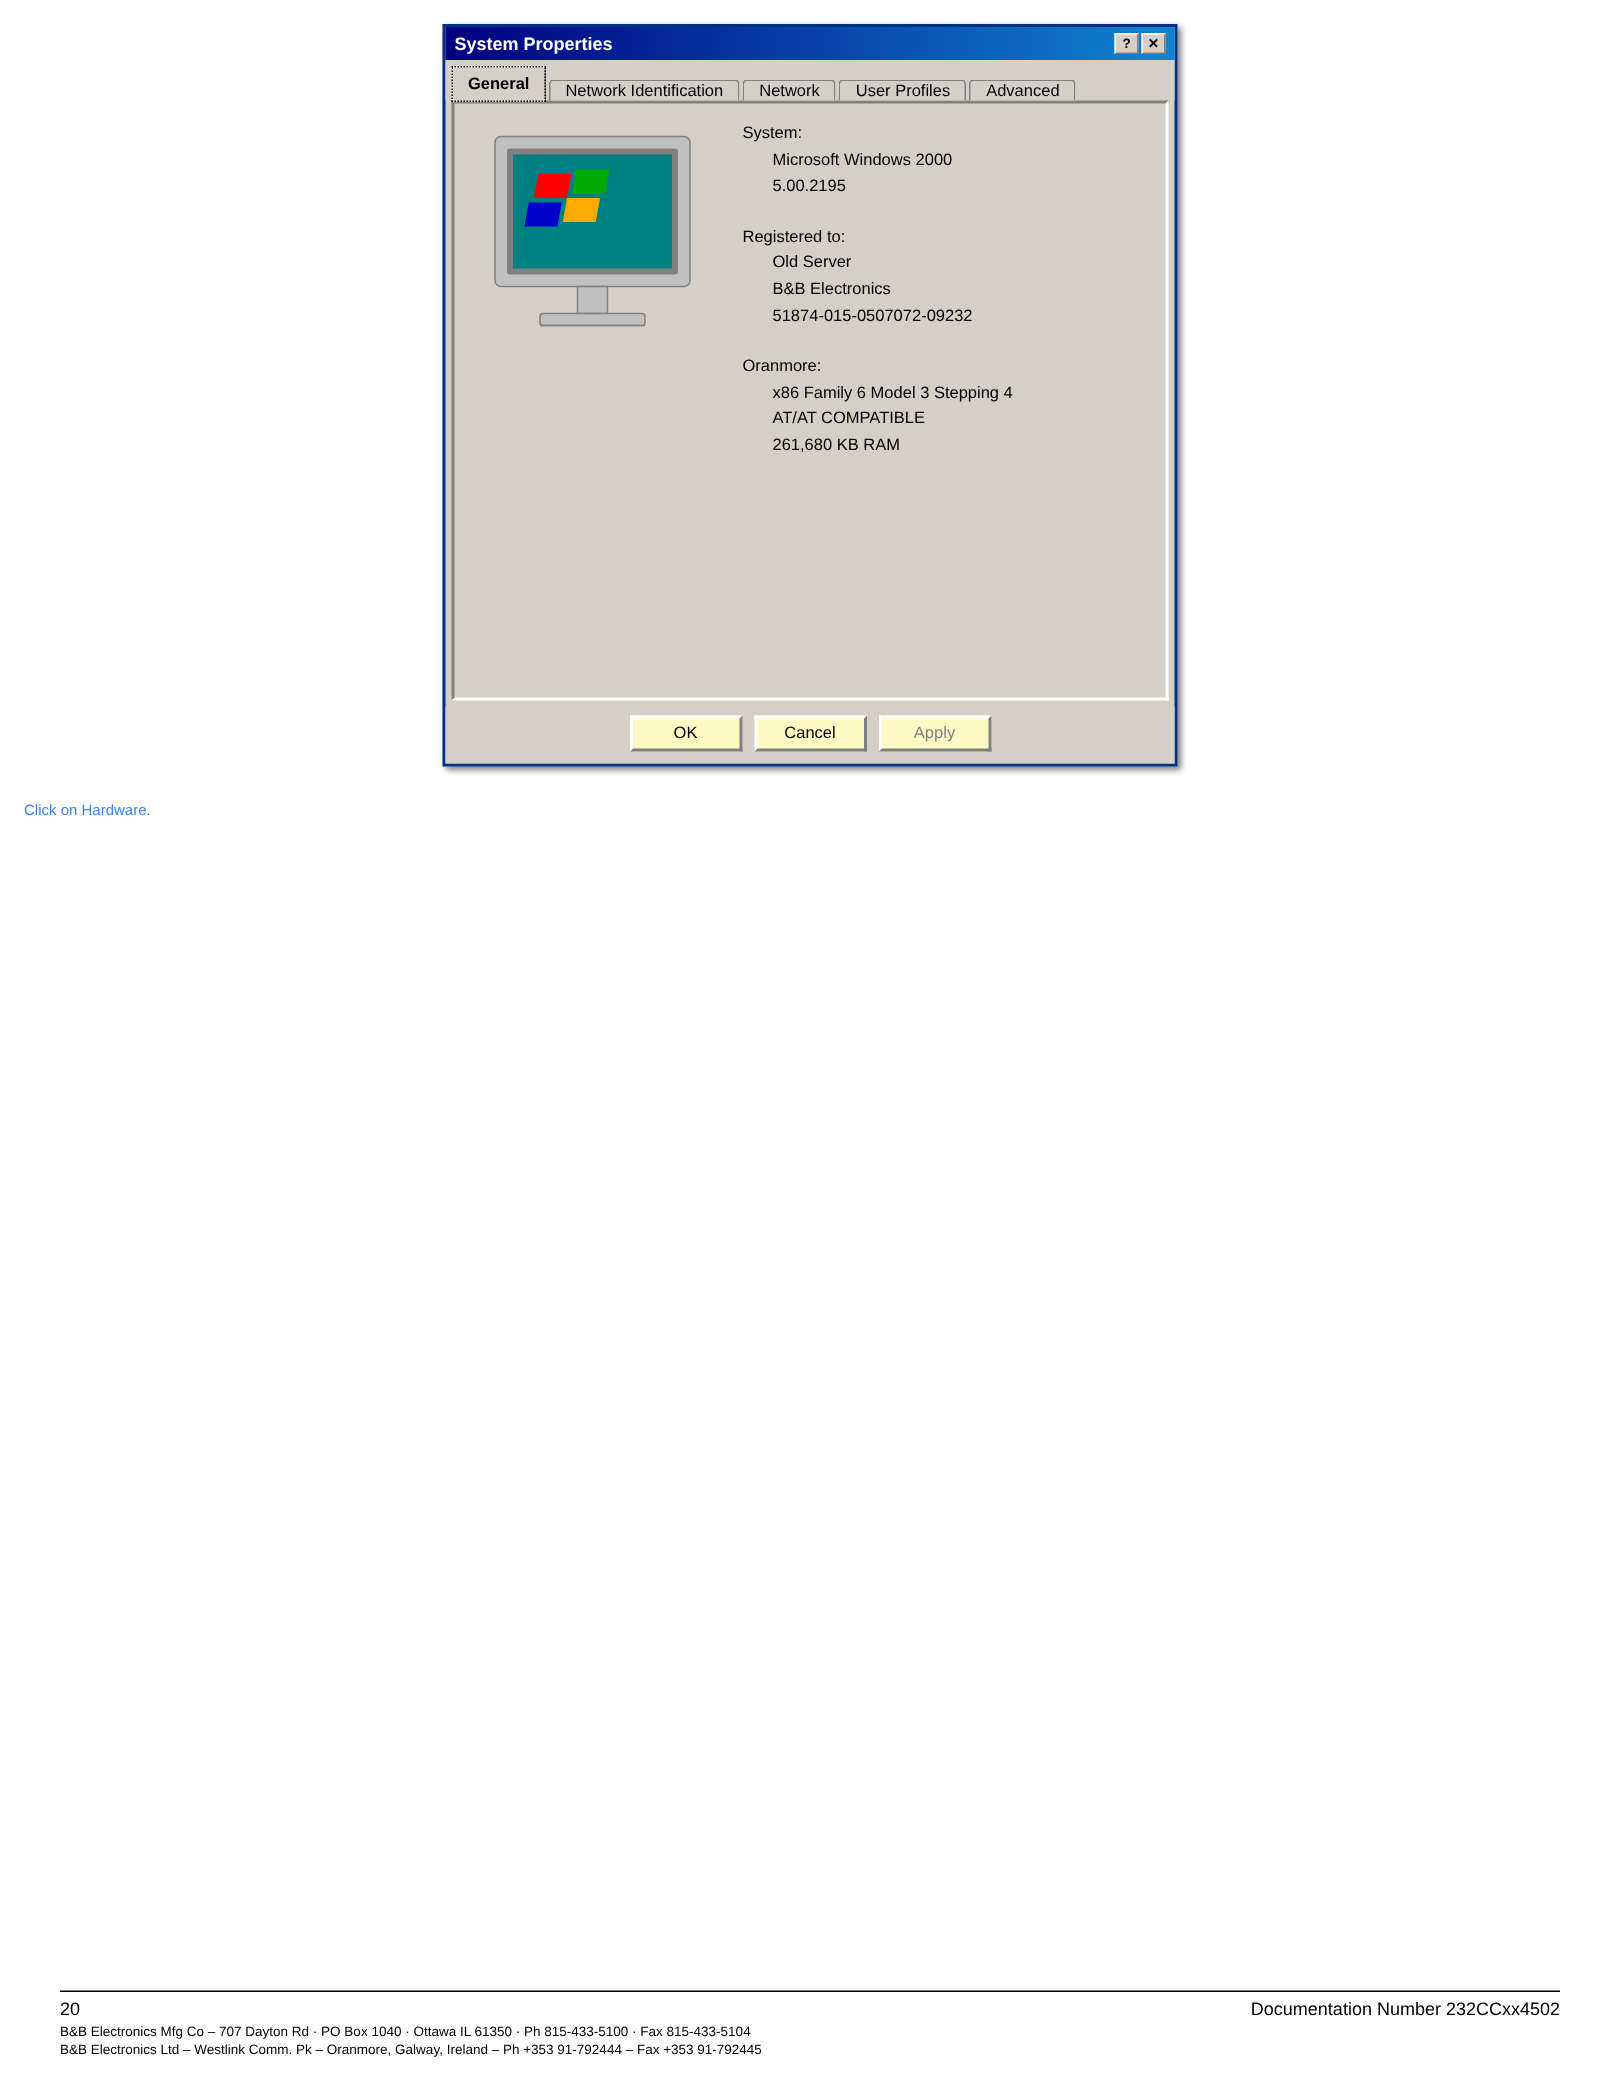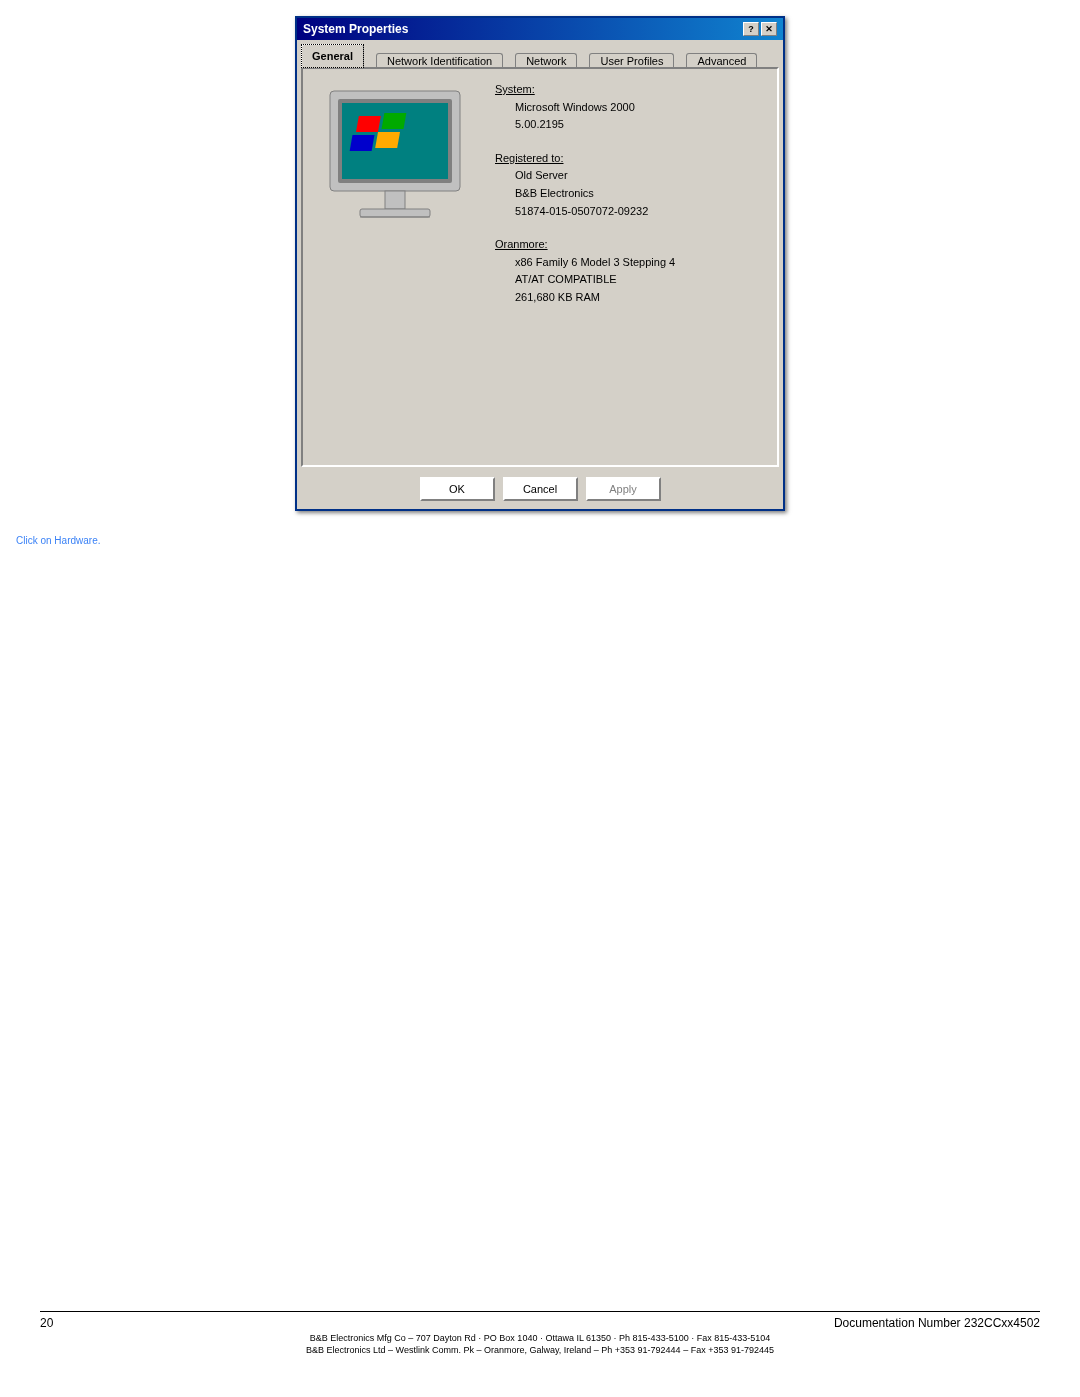--- a/index.html
+++ b/index.html
@@ -67,21 +67,21 @@
       color: #000;
       font-weight: bold;
     }
 
     
     .tabs-bar {
       display: flex;
       align-items: flex-end;
       padding: 4px 4px 0 4px;
       background: #d4d0c8;
-      gap: 12px;
+      gap: 2px;
     }
 
     .tab {
       padding: 3px 10px;
       background: #d4d0c8;
       border: 1px solid #808080;
       border-bottom: none;
       font-size: 11px;
       cursor: pointer;
       position: relative;
@@ -149,41 +149,40 @@
       font-size: 11px;
       line-height: 1.6;
     }
 
     .info-section {
       margin-bottom: 16px;
     }
 
     .info-label {
       font-size: 11px;
-      text-decoration: underline;
     }
 
     .info-value {
       font-size: 11px;
       margin-left: 20px;
     }
 
     
     .buttons-row {
       display: flex;
       justify-content: center;
       gap: 8px;
       padding: 6px 4px 8px 4px;
       background: #d4d0c8;
     }
 
     .dialog-btn {
       width: 75px;
       height: 24px;
-      background: #ffffff;
+      background: #fef9c3;
       border: 2px solid;
       border-color: #ffffff #808080 #808080 #ffffff;
       font-size: 11px;
       cursor: pointer;
       display: flex;
       align-items: center;
       justify-content: center;
       font-family: 'Arial', sans-serif;
     }
 
@@ -195,26 +194,25 @@
     
     .instruction-text {
       margin-top: 24px;
       font-size: 10px;
       color: #3b82f6;
     }
 
     
     .page-footer {
       position: absolute;
-      bottom: 40px;
+      bottom: 24px;
       left: 40px;
       right: 40px;
       border-top: 1px solid #000000;
       padding-top: 4px;
-      text-align: center;
     }
 
     .footer-top-row {
       display: flex;
       justify-content: space-between;
       font-size: 12px;
       margin-bottom: 2px;
     }
 
     .footer-address {

